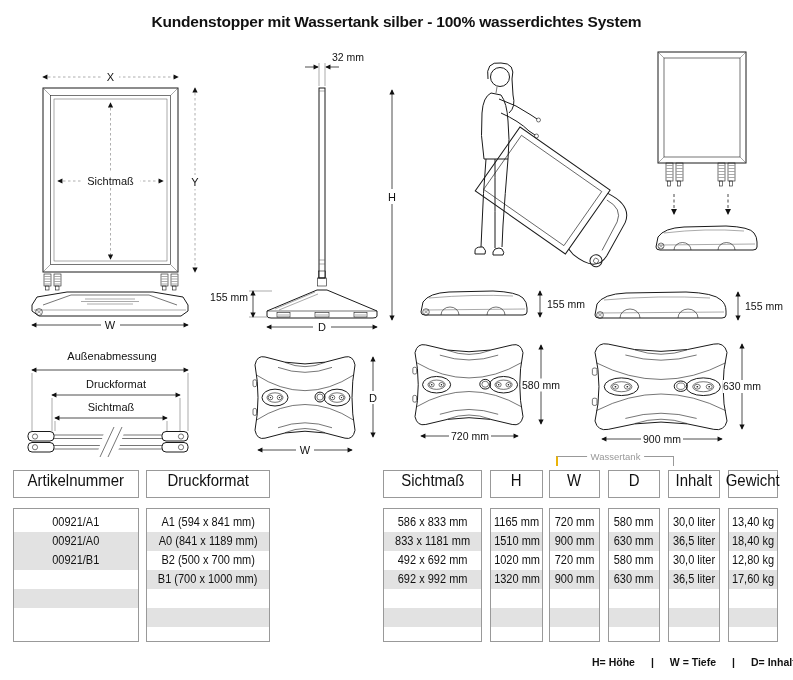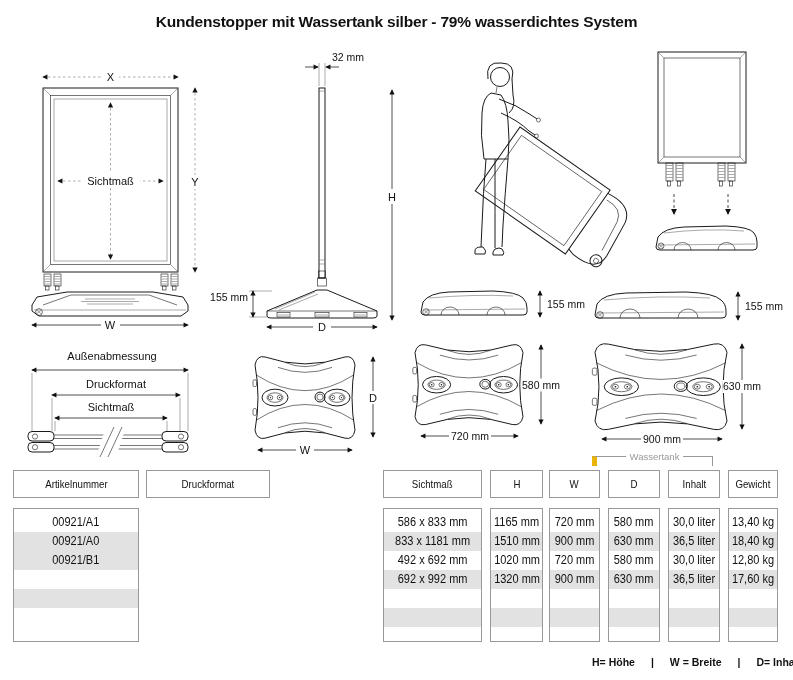--- a/index.html
+++ b/index.html
@@ -14,41 +14,41 @@
   .ln{fill:none;stroke:#1a1a1a;stroke-width:1}
   .lt{fill:none;stroke:#1a1a1a;stroke-width:.6}
   .lx{fill:none;stroke:#555;stroke-width:.5}
   .dim{fill:none;stroke:#222;stroke-width:.8}
   .dimd{fill:none;stroke:#9a9a9a;stroke-width:.8;stroke-dasharray:2.5 2.5}
   .dsh{fill:none;stroke:#333;stroke-width:.9;stroke-dasharray:3 2.5}
   .wbg{fill:#fff;stroke:none}
   
   .col{position:absolute;top:0;bottom:0}
   .th{position:absolute;left:0;right:0;top:470px;height:28px;box-sizing:border-box;
-      border:1px solid #999;background:#fff;display:flex;align-items:center;justify-content:center;
-      font-size:11px;white-space:nowrap}
+      border:1px solid #999;background:#fff;display:flex;justify-content:center;
+      font-size:17px;white-space:nowrap}
   .tb{position:absolute;left:0;right:0;top:508px;height:134px;box-sizing:border-box;
       border:1px solid #999;background:#fff;padding-top:4px}
   .tr{height:19px;line-height:19px;text-align:center;font-size:12.5px;white-space:nowrap}
   .st{background:#e2e2e2}
   .cx{display:inline-block;transform:scaleX(.88);transform-origin:50% 50%;white-space:nowrap}
   .cxt{transform:scaleX(.7)}
-  .bracket{position:absolute;left:592px;top:456px;width:115px;height:9px;
-           border-top:1px solid #999;border-left:5px solid #eab308;border-right:1px solid #999}
+  .bracket{position:absolute;left:556px;top:456px;width:115px;height:9px;
+           border-top:1px solid #999;border-left:2px solid #eab308;border-right:1px solid #999}
   .bracket span{position:absolute;left:50%;top:-7px;transform:translateX(-50%);
                 background:#fff;padding:0 4px;color:#999;font-size:9.5px;line-height:13px;white-space:nowrap}
   .legend{position:absolute;left:592px;top:656px;display:flex;gap:16px;
           font-size:10.5px;font-weight:bold;white-space:nowrap}
 </style>
 </head>
 <body>
 
 <div class="page">
 
-  <div class="title">Kundenstopper mit Wassertank silber - 79% wasserdichtes System</div>
+  <div class="title">Kundenstopper mit Wassertank silber - 100% wasserdichtes System</div>
 
   <svg width="0" height="0" style="position:absolute">
     <defs>
       <g id="bowtie">
         <path class="ln" vector-effect="non-scaling-stroke" d="M10,2 Q50,16 90,2 Q98,0 100,10 Q94,43 100,76 Q98,86 90,84 Q50,70 10,84 Q2,86 0,76 Q6,43 0,10 Q2,0 10,2 Z"></path>
         <path class="lt" vector-effect="non-scaling-stroke" d="M1,20 Q50,52 99,20"></path>
         <path class="lt" vector-effect="non-scaling-stroke" d="M1,66 Q50,34 99,66"></path>
         <path class="lt" vector-effect="non-scaling-stroke" d="M30,7.5 Q50,16 70,7.5 M23,12.5 Q50,22.5 77,12.5 M30,78.5 Q50,70 70,78.5 M23,73.5 Q50,63.5 77,73.5"></path>
         <ellipse class="ln" vector-effect="non-scaling-stroke" cx="20" cy="43" rx="13" ry="8.5"></ellipse>
         <ellipse class="lt" vector-effect="non-scaling-stroke" cx="20" cy="43" rx="8" ry="4.8"></ellipse>
@@ -315,20 +315,29 @@
       <div class="tr st"><span class="cx">00921/B1</span></div>
       <div class="tr"></div>
       <div class="tr st"></div>
       <div class="tr"></div>
     </div>
   </div>
   <div class="col" style="left:146px;width:124px">
     <div class="th">
         <span class="cx">Druckformat</span>
       </div>
+    <div class="tb">
+      <div class="tr"><span class="cx">A1 (594 x 841 mm)</span></div>
+      <div class="tr st"><span class="cx">A0 (841 x 1189 mm)</span></div>
+      <div class="tr"><span class="cx">B2 (500 x 700 mm)</span></div>
+      <div class="tr st"><span class="cx">B1 (700 x 1000 mm)</span></div>
+      <div class="tr"></div>
+      <div class="tr st"></div>
+      <div class="tr"></div>
+    </div>
   </div>
   <div class="col" style="left:277px;width:92px">
   </div>
   <div class="col" style="left:383px;width:99px">
     <div class="th">
         <span class="cx">Sichtmaß</span>
       </div>
     <div class="tb">
       <div class="tr"><span class="cx">586 x 833 mm</span></div>
       <div class="tr st"><span class="cx">833 x 1181 mm</span></div>
@@ -406,18 +415,18 @@
       <div class="tr st"><span class="cx">17,60 kg</span></div>
       <div class="tr"></div>
       <div class="tr st"></div>
       <div class="tr"></div>
     </div>
   </div>
 
   <div class="legend">
     <span>H= Höhe</span>
     <span>|</span>
-    <span>W = Breite</span>
+    <span>W = Tiefe</span>
     <span>|</span>
     <span>D= Inhalt</span>
   </div>
 
 </div>
 
 </body></html>

